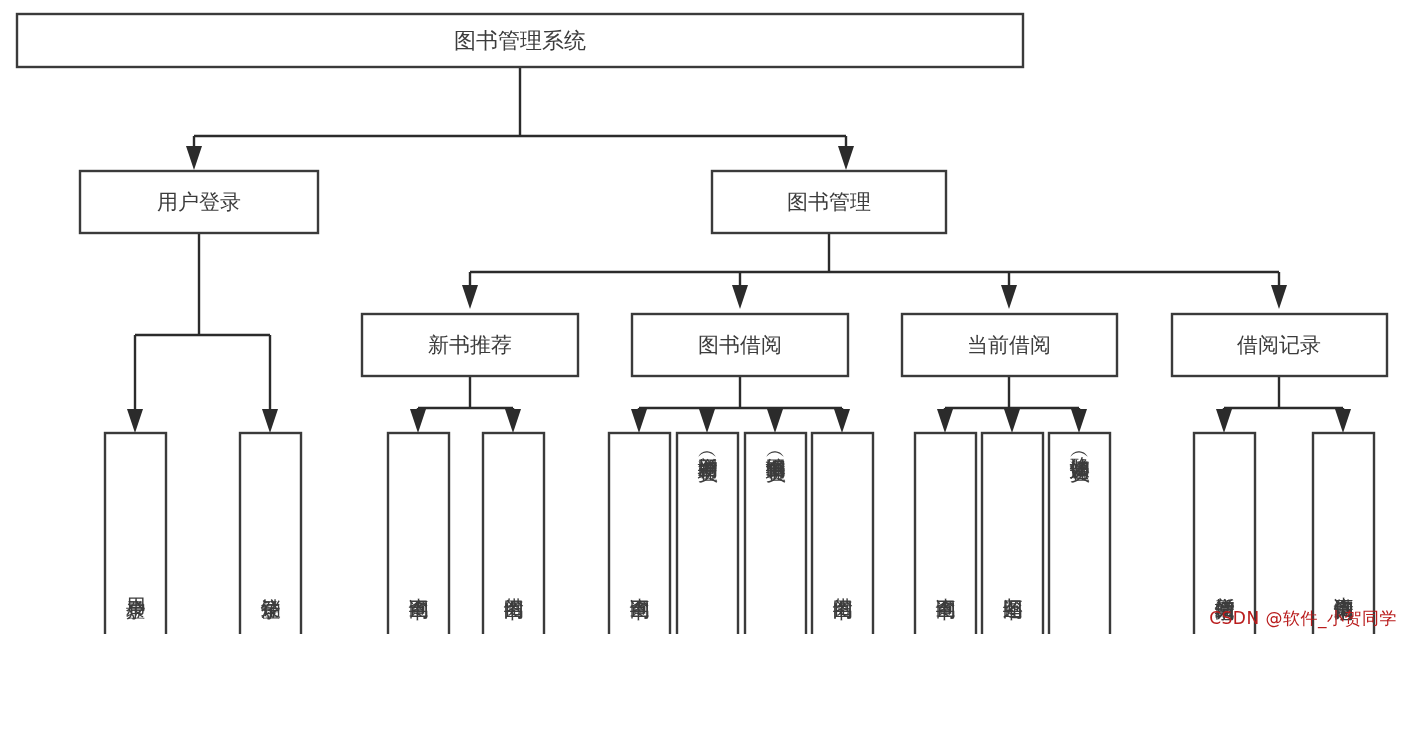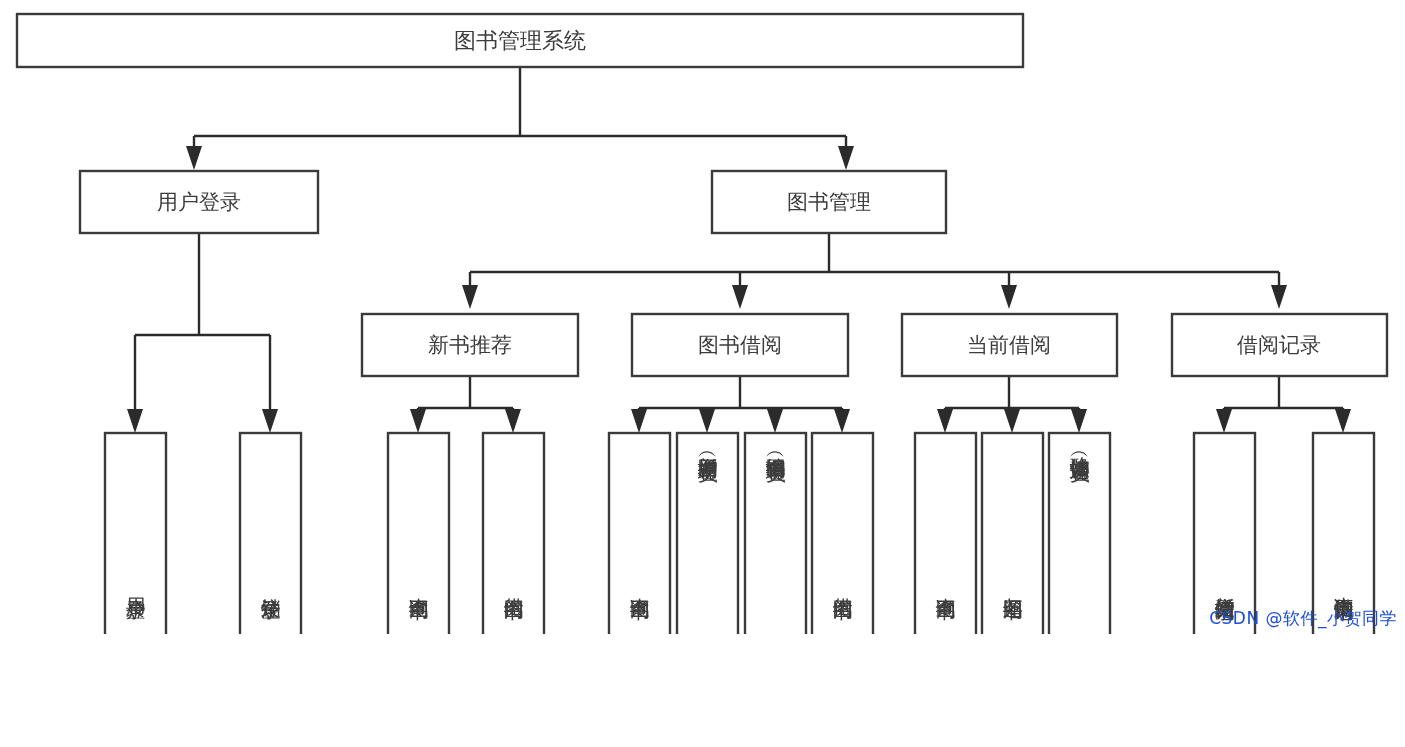--- a/index.html
+++ b/index.html
@@ -72,21 +72,21 @@
     letter-spacing: 1px;
     white-space: nowrap;
     text-align: center;
   }
   .watermark {
     position: absolute;
     right: 8px;
     bottom: 4px;
     font-family: "DejaVu Sans", "Liberation Sans", sans-serif;
     font-size: 17px;
-    color: #1d4ed8;
+    color: #b91c1c;
     letter-spacing: 0.5px;
     white-space: nowrap;
   }
 </style>
 </head>
 <body>
 
 <div id="canvas">
 
   <svg class="diagram" viewBox="0 0 1405 747" xmlns="http://www.w3.org/2000/svg">

